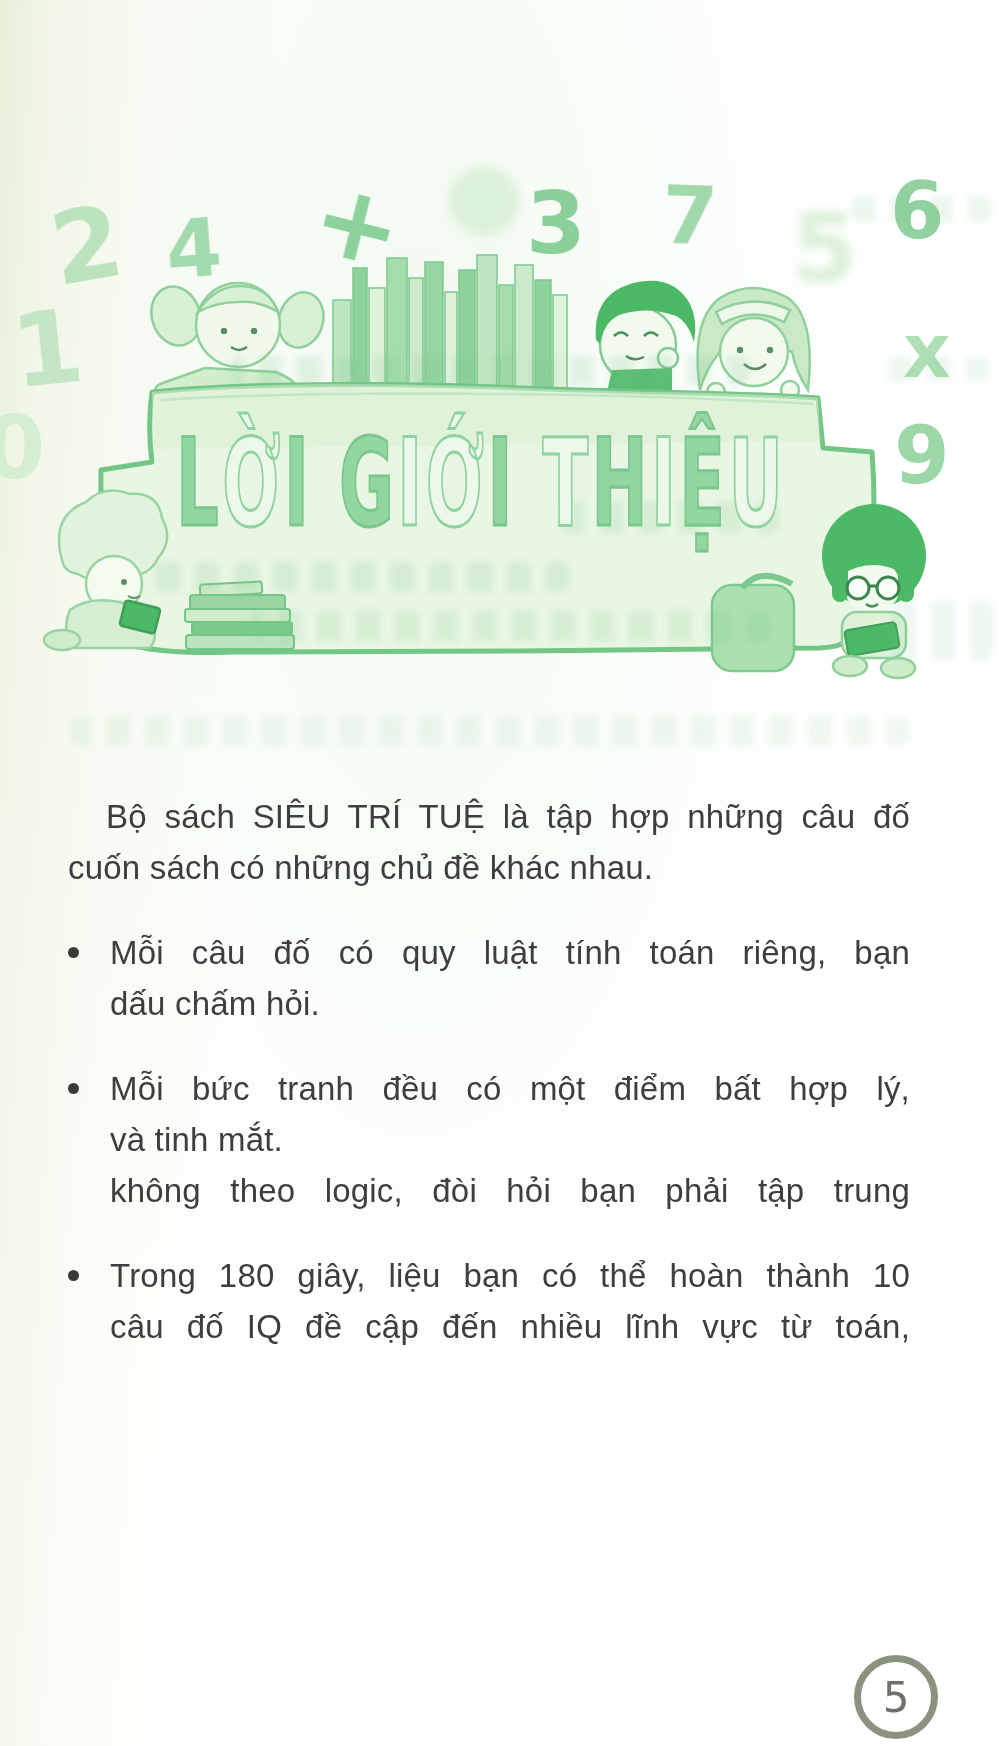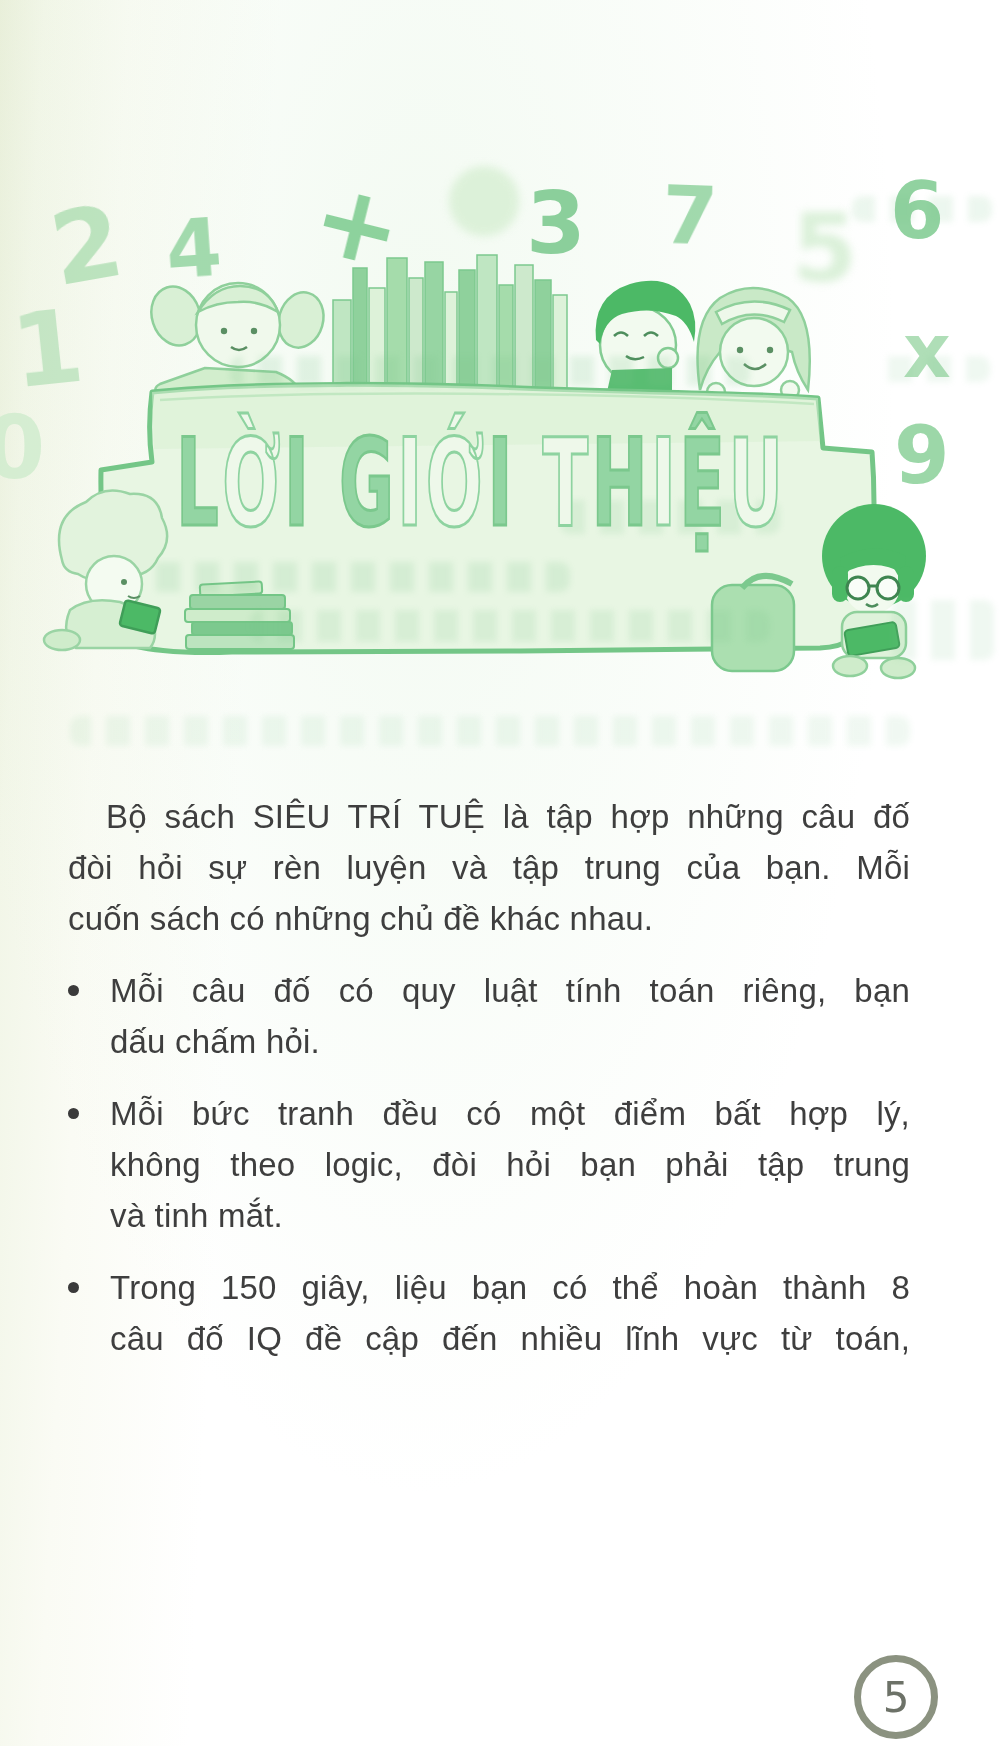--- a/index.html
+++ b/index.html
@@ -41,21 +41,21 @@
   }
   
   .content{position:absolute; left:68px; top:791px; width:842px; z-index:6;}
   .line{
     height:51px; line-height:51px; overflow:hidden;
     font-size:33px; color:#3e3e3e; letter-spacing:0.2px;
   }
   .jline{text-align:justify;}
   .jline::after{content:""; display:inline-block; width:100%; height:0;}
   .indent{text-indent:38px;}
-  .bullet{display:flex; margin-top:21px;}
+  .bullet{display:flex; margin-top:34px;}
   .dot{flex:0 0 auto; width:11px; height:11px; border-radius:50%; background:#3a3a3a; margin:20px 31px 0 0;}
   .blines{flex:1 1 auto; min-width:0;}
   
   .page-badge{
     position:absolute; left:854px; top:1655px; width:70px; height:70px;
     border:7px solid #8b9280; border-radius:50%; background:#ffffff;
     display:flex; align-items:center; justify-content:center; z-index:6;
   }
   .page-badge span{font-size:42px; color:#6d7268; font-family:"DejaVu Sans",sans-serif;}
 </style>
@@ -193,45 +193,44 @@
     <div class="ghost" style="left:890px;top:600px;width:104px;height:60px;opacity:.35;"></div>
   </div>
 
   <div class="banner-title">
     <span class="inner" id="title-inner"><span class="tl-solid">L</span><span class="tl-outline">Ờ</span><span class="tl-solid">I</span><span class=""> </span><span class="tl-solid">G</span><span class="tl-outline">I</span><span class="tl-outline">Ớ</span><span class="tl-solid">I</span><span class=""> </span><span class="tl-outline">T</span><span class="tl-solid">H</span><span class="tl-outline">I</span><span class="tl-solid">Ệ</span><span class="tl-outline">U</span></span>
   </div>
 
   <div class="content">
     <div class="para">
       <div class="line indent jline">Bộ sách SIÊU TRÍ TUỆ là tập hợp những câu đố</div>
-      <div class="line jline">đòi hỏi sự rèn luyện và tập trung của bạn. Mỗi</div>
       <div class="line">cuốn sách có những chủ đề khác nhau.</div>
     </div>
 
     <div class="bullet">
       <span class="dot"></span>
       <div class="blines">
         <div class="line jline">Mỗi câu đố có quy luật tính toán riêng, bạn</div>
         <div class="line">dấu chấm hỏi.</div>
       </div>
     </div>
 
     <div class="bullet">
       <span class="dot"></span>
       <div class="blines">
         <div class="line jline">Mỗi bức tranh đều có một điểm bất hợp lý,</div>
+        <div class="line">và tinh mắt.</div>
         <div class="line jline">không theo logic, đòi hỏi bạn phải tập trung</div>
-        <div class="line">và tinh mắt.</div>
       </div>
     </div>
 
     <div class="bullet">
       <span class="dot"></span>
       <div class="blines">
-        <div class="line jline">Trong 150 giây, liệu bạn có thể hoàn thành 8</div>
+        <div class="line jline">Trong 180 giây, liệu bạn có thể hoàn thành 10</div>
         <div class="line jline">câu đố IQ đề cập đến nhiều lĩnh vực từ toán,</div>
       </div>
     </div>
   </div>
 
   <div class="page-badge">
     <span>5</span>
   </div>
 
 </div>

